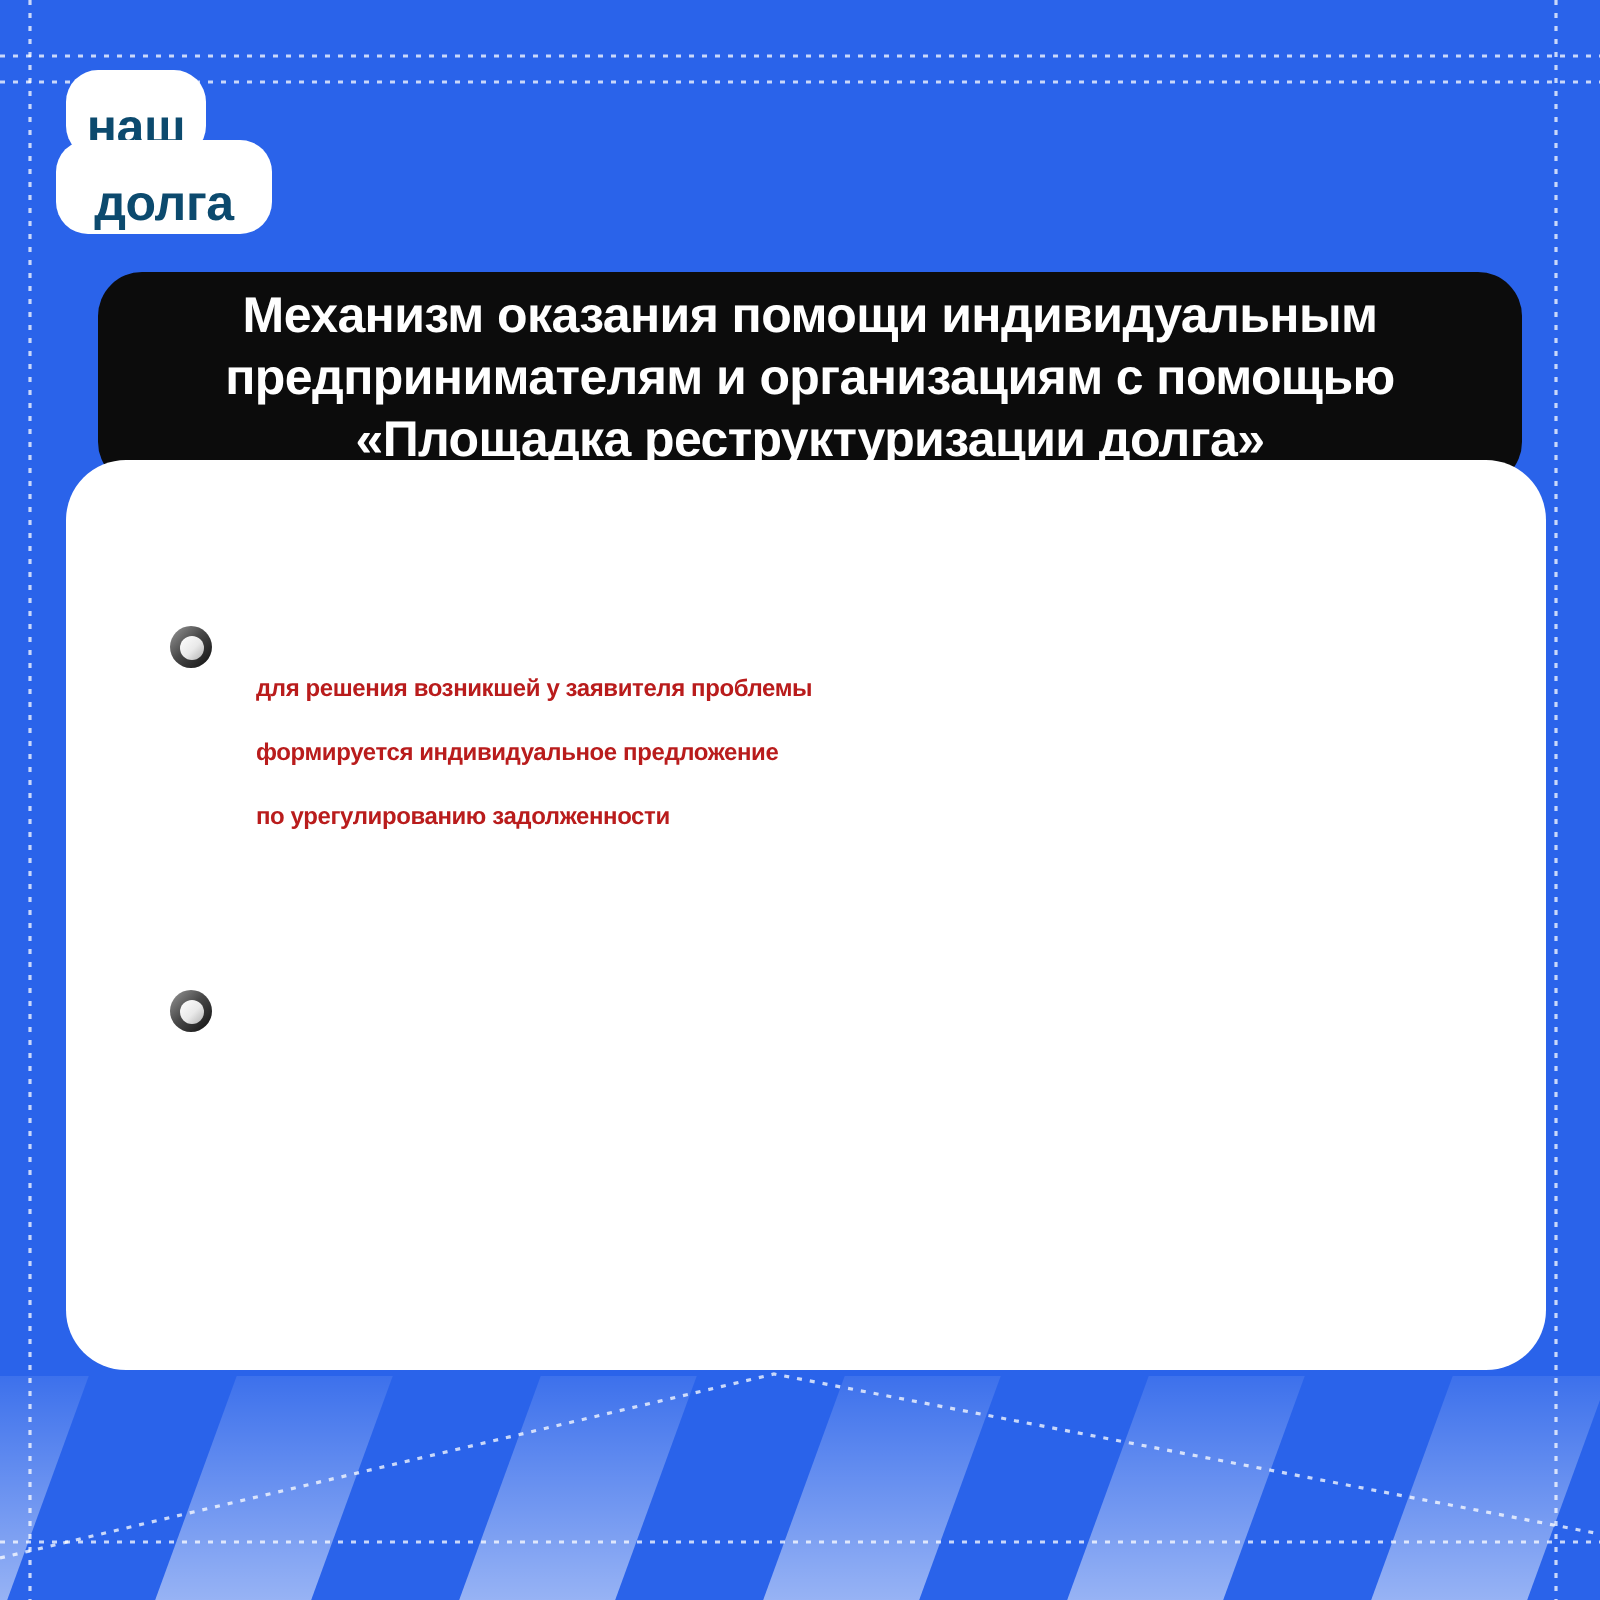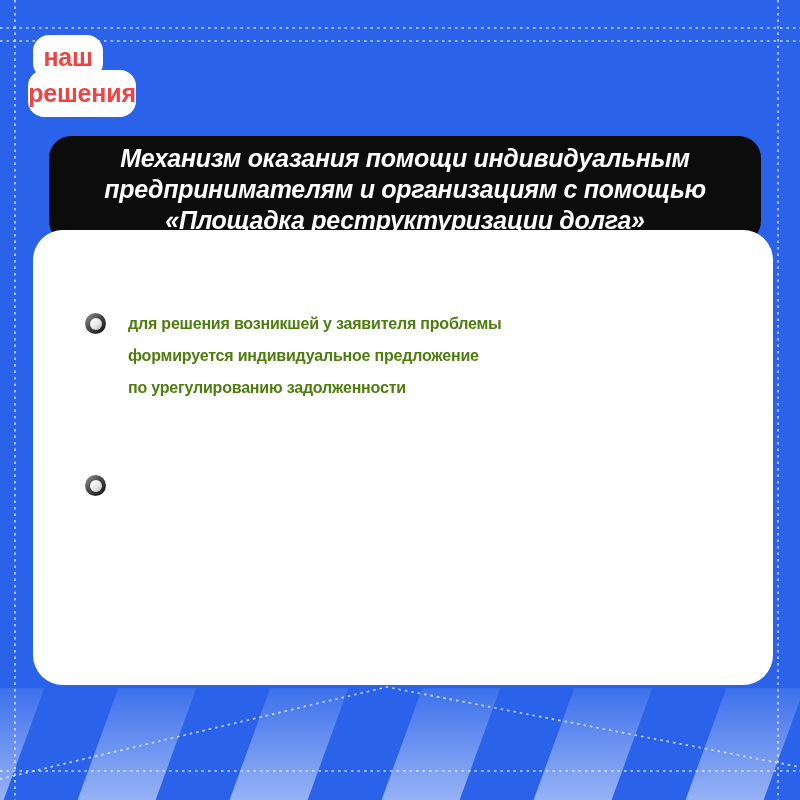--- a/index.html
+++ b/index.html
@@ -14,55 +14,55 @@
     position:absolute;top:-10px;bottom:-10px;width:78px;
     transform:skewX(-20deg);transform-origin:top;
     background:linear-gradient(180deg, rgba(255,255,255,0.05) 0%, rgba(255,255,255,0.55) 100%);
   }
   
   .deco{position:absolute;left:0;top:0;width:800px;height:800px;}
   
   .logo{position:absolute;left:0;top:0;}
   .logo-pill{
     position:absolute;background:#ffffff;border-radius:16px;
-    color:#ef4444;font-weight:700;font-size:25px;
-    display:flex;align-items:center;justify-content:center;
+    color:#0c4a6e;font-weight:700;font-size:25px;
+    display:flex;align-items:flex-end;justify-content:center;
     letter-spacing:-0.2px;
   }
   .logo-pill.l1{left:33px;top:35px;width:70px;height:44px;}
   .logo-pill.l2{left:28px;top:70px;width:108px;height:47px;}
   
   .banner{
     position:absolute;left:49px;top:136px;width:712px;height:107px;
     background:#0c0c0c;border-radius:22px;
     display:flex;align-items:center;justify-content:center;
   }
   .banner-text{
     color:#ffffff;font-weight:700;font-size:25px;line-height:31px;
-    letter-spacing:-0.3px;text-align:center;white-space:pre-line;font-style:italic;
+    letter-spacing:-0.3px;text-align:center;white-space:pre-line;
   }
   
   .card{
     position:absolute;left:33px;top:230px;width:740px;height:455px;
     background:#ffffff;border-radius:30px;
     box-sizing:border-box;padding:78px 30px 0 52px;
   }
   .bullet-row{display:flex;gap:22px;margin-bottom:66px;}
   .bullet-icon{
     flex:0 0 auto;width:21px;height:21px;border-radius:50%;
     background:linear-gradient(135deg,#9a9a9a 0%,#4a4a4a 45%,#0e0e0e 100%);
     margin-top:5px;position:relative;
   }
   .bullet-icon::after{
     content:"";position:absolute;left:4.5px;top:4.5px;width:12px;height:12px;border-radius:50%;
     background:linear-gradient(135deg,#ffffff 0%,#e9e9e9 55%,#b0b0b0 100%);
   }
   .bullet-text{
-    color:#4d7c0f;font-weight:700;font-size:16px;line-height:32px;
-    letter-spacing:-0.2px;white-space:pre-line;
+    color:#b91c1c;font-weight:700;font-size:12px;line-height:32px;
+    letter-spacing:-0.2px;white-space:pre-line;margin-top:20px;
   }
 </style>
 </head>
 <body>
 
 <div class="stage">
 
   <div class="stripe-band">
     <div class="stripe" style="left:-30px"></div>
     <div class="stripe" style="left:122px"></div>
@@ -81,21 +81,21 @@
       <line x1="0" y1="771" x2="800" y2="771"></line>
       <polyline points="0,779 387,687 800,767"></polyline>
     </g>
   </svg>
 
   <div class="logo">
     <div class="logo-pill l1">
       <span>наш</span>
     </div>
     <div class="logo-pill l2">
-      <span>решения</span>
+      <span>долга</span>
     </div>
   </div>
 
   <div class="banner">
     <div class="banner-text">Механизм оказания помощи индивидуальным
 предпринимателям и организациям с помощью
 «Площадка реструктуризации долга»</div>
   </div>
 
   <div class="card">

